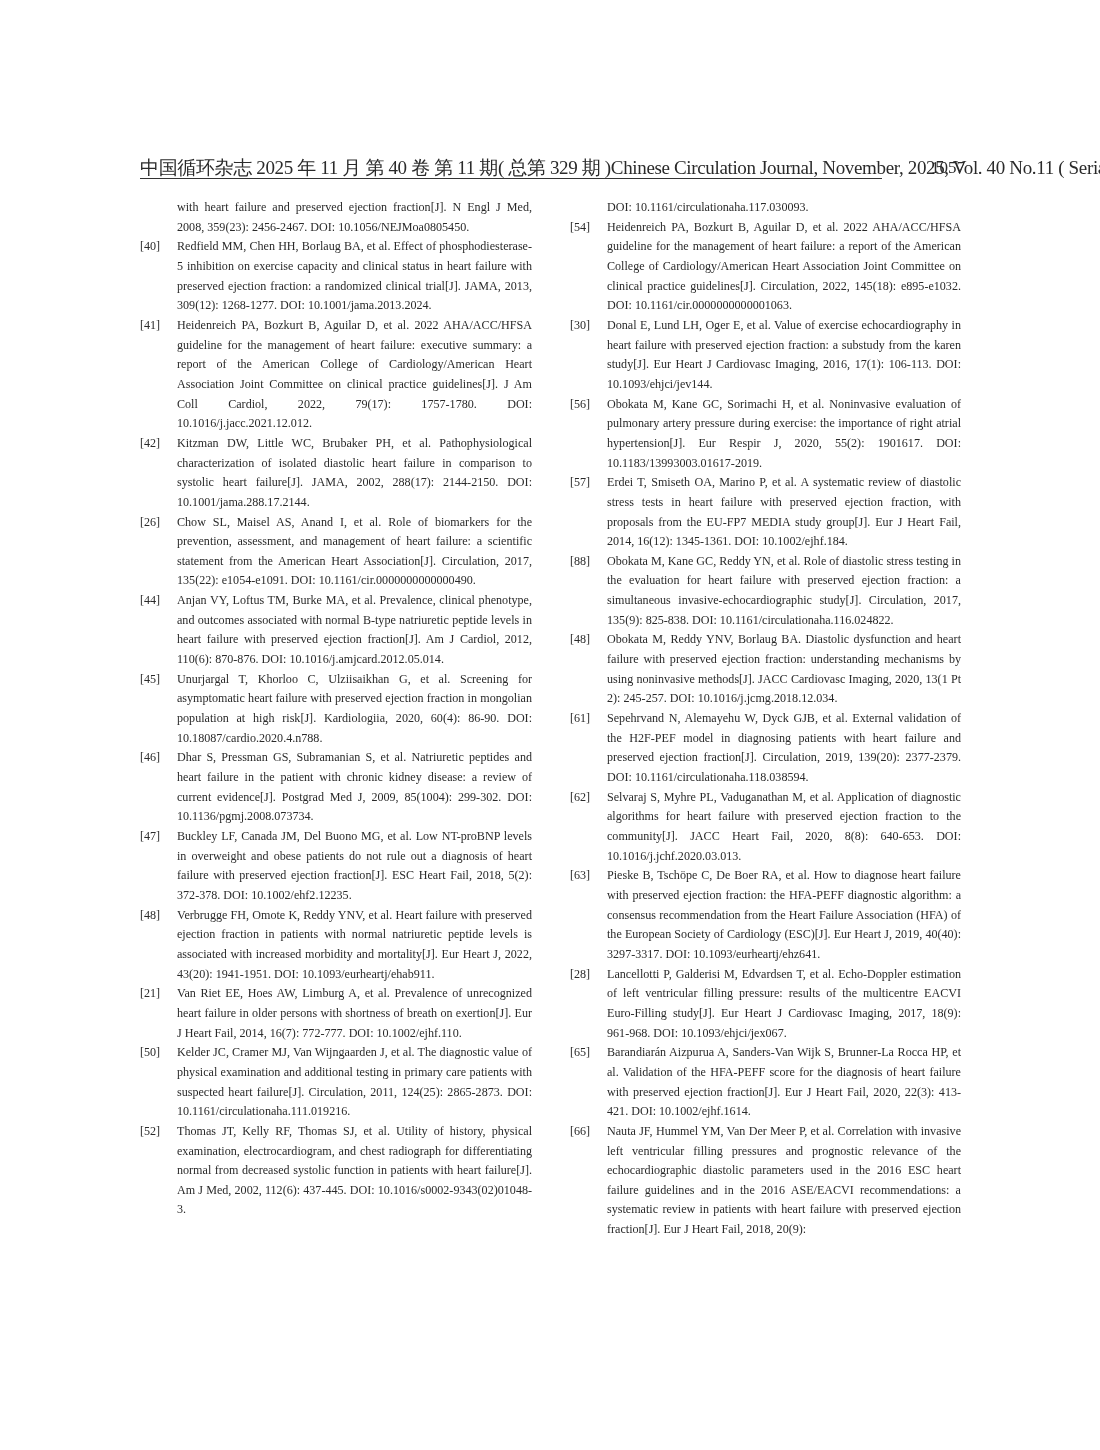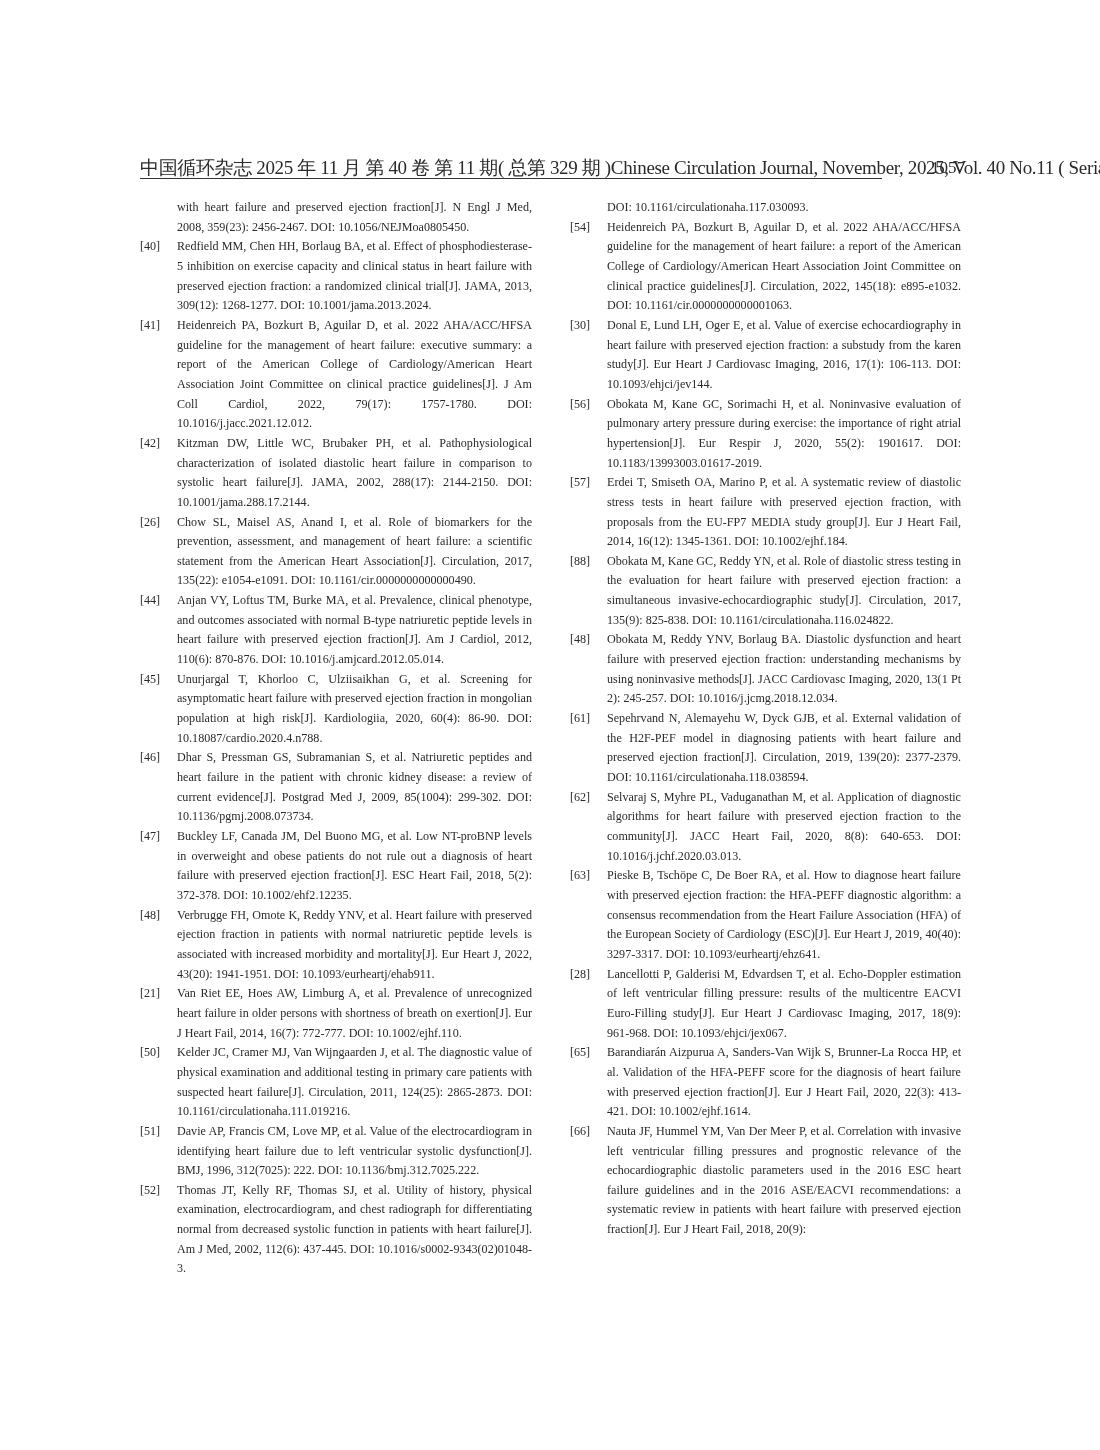--- a/index.html
+++ b/index.html
@@ -69,24 +69,20 @@
       </p>
       <p class="ref">
         <span class="num">[21]</span>
         <span class="txt">Van Riet EE, Hoes AW, Limburg A, et al. Prevalence of unrecognized heart failure in older persons with shortness of breath on exertion[J]. Eur J Heart Fail, 2014, 16(7): 772-777. DOI: 10.1002/ejhf.110.</span>
       </p>
       <p class="ref">
         <span class="num">[50]</span>
         <span class="txt">Kelder JC, Cramer MJ, Van Wijngaarden J, et al. The diagnostic value of physical examination and additional testing in primary care patients with suspected heart failure[J]. Circulation, 2011, 124(25): 2865-2873. DOI: 10.1161/circulationaha.111.019216.</span>
       </p>
       <p class="ref">
-        <span class="num">[51]</span>
-        <span class="txt">Davie AP, Francis CM, Love MP, et al. Value of the electrocardiogram in identifying heart failure due to left ventricular systolic dysfunction[J]. BMJ, 1996, 312(7025): 222. DOI: 10.1136/bmj.312.7025.222.</span>
-      </p>
-      <p class="ref">
         <span class="num">[52]</span>
         <span class="txt">Thomas JT, Kelly RF, Thomas SJ, et al. Utility of history, physical examination, electrocardiogram, and chest radiograph for differentiating normal from decreased systolic function in patients with heart failure[J]. Am J Med, 2002, 112(6): 437-445. DOI: 10.1016/s0002-9343(02)01048-3.</span>
       </p>
     </div>
 </div>
 
 <div class="col col-right">
   <p class="ref cont">
     <span class="txt">DOI: 10.1161/circulationaha.117.030093.</span>
   </p>

